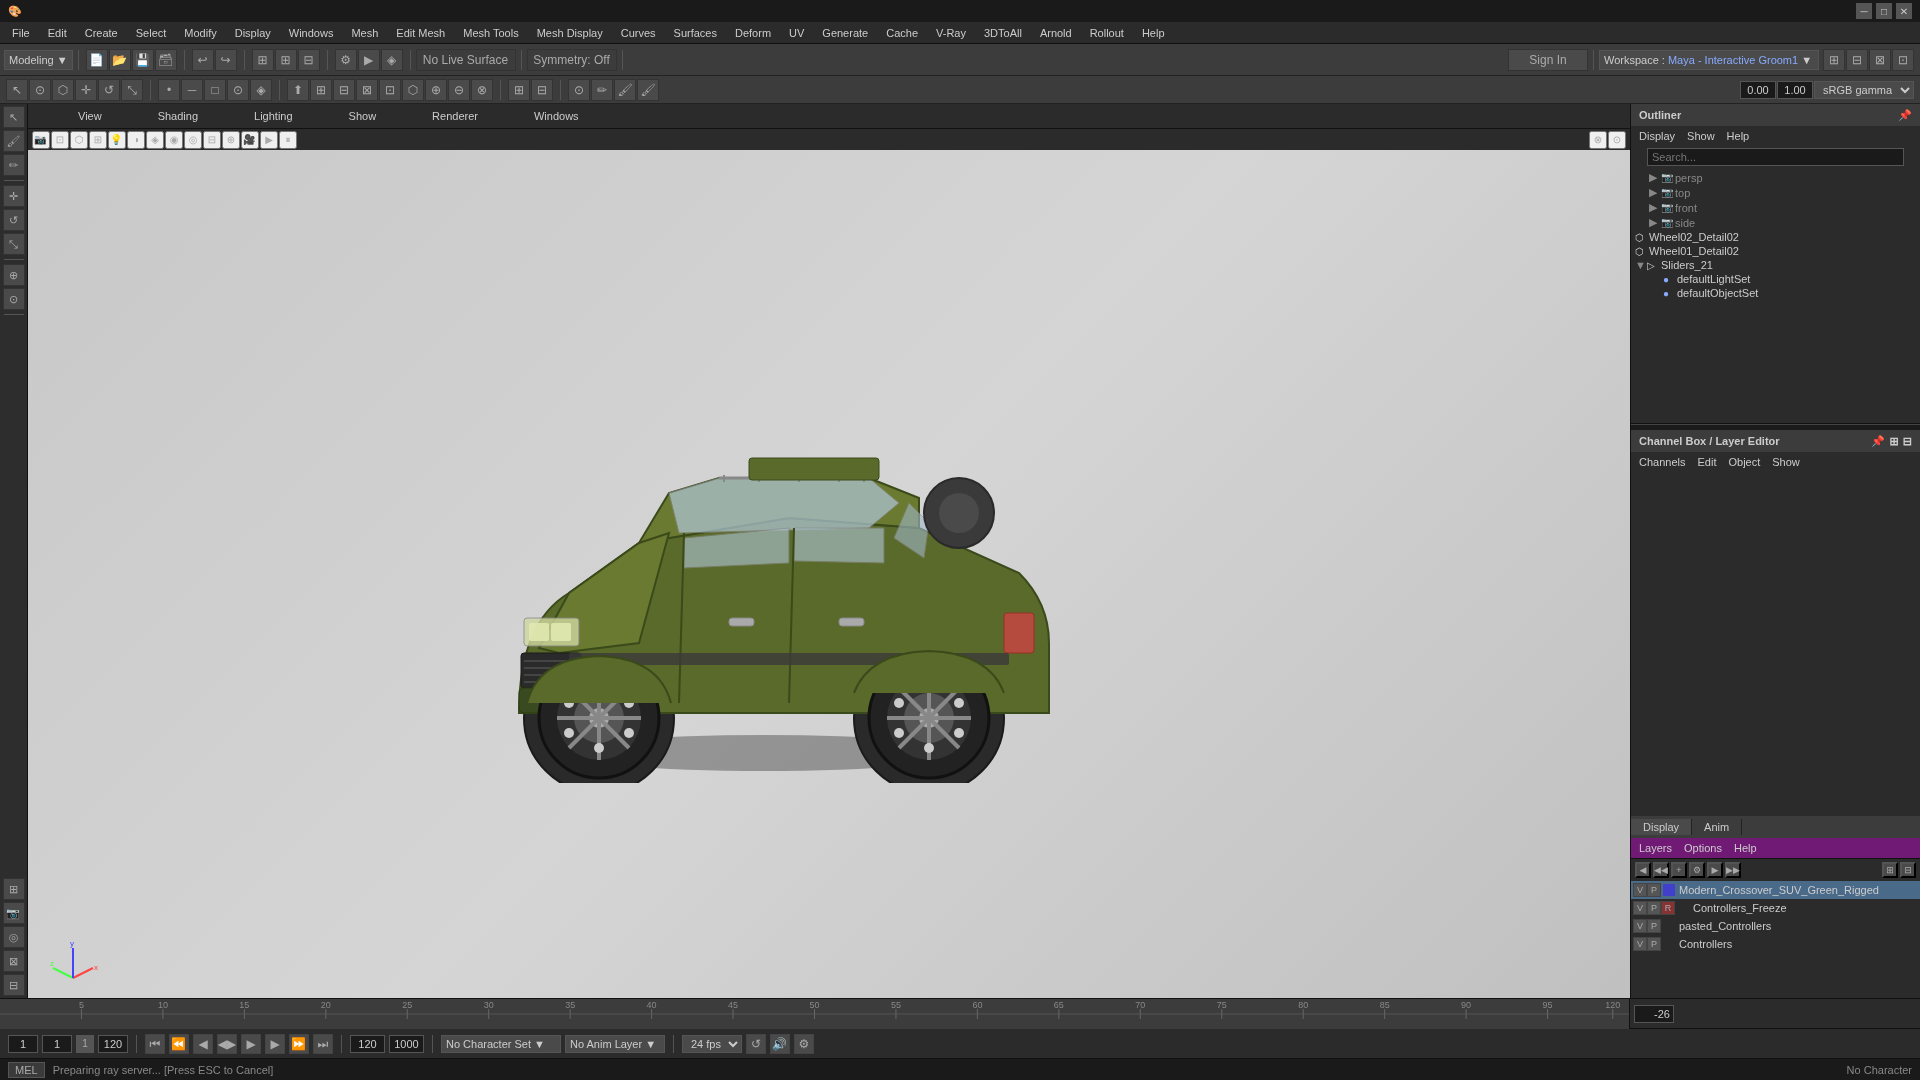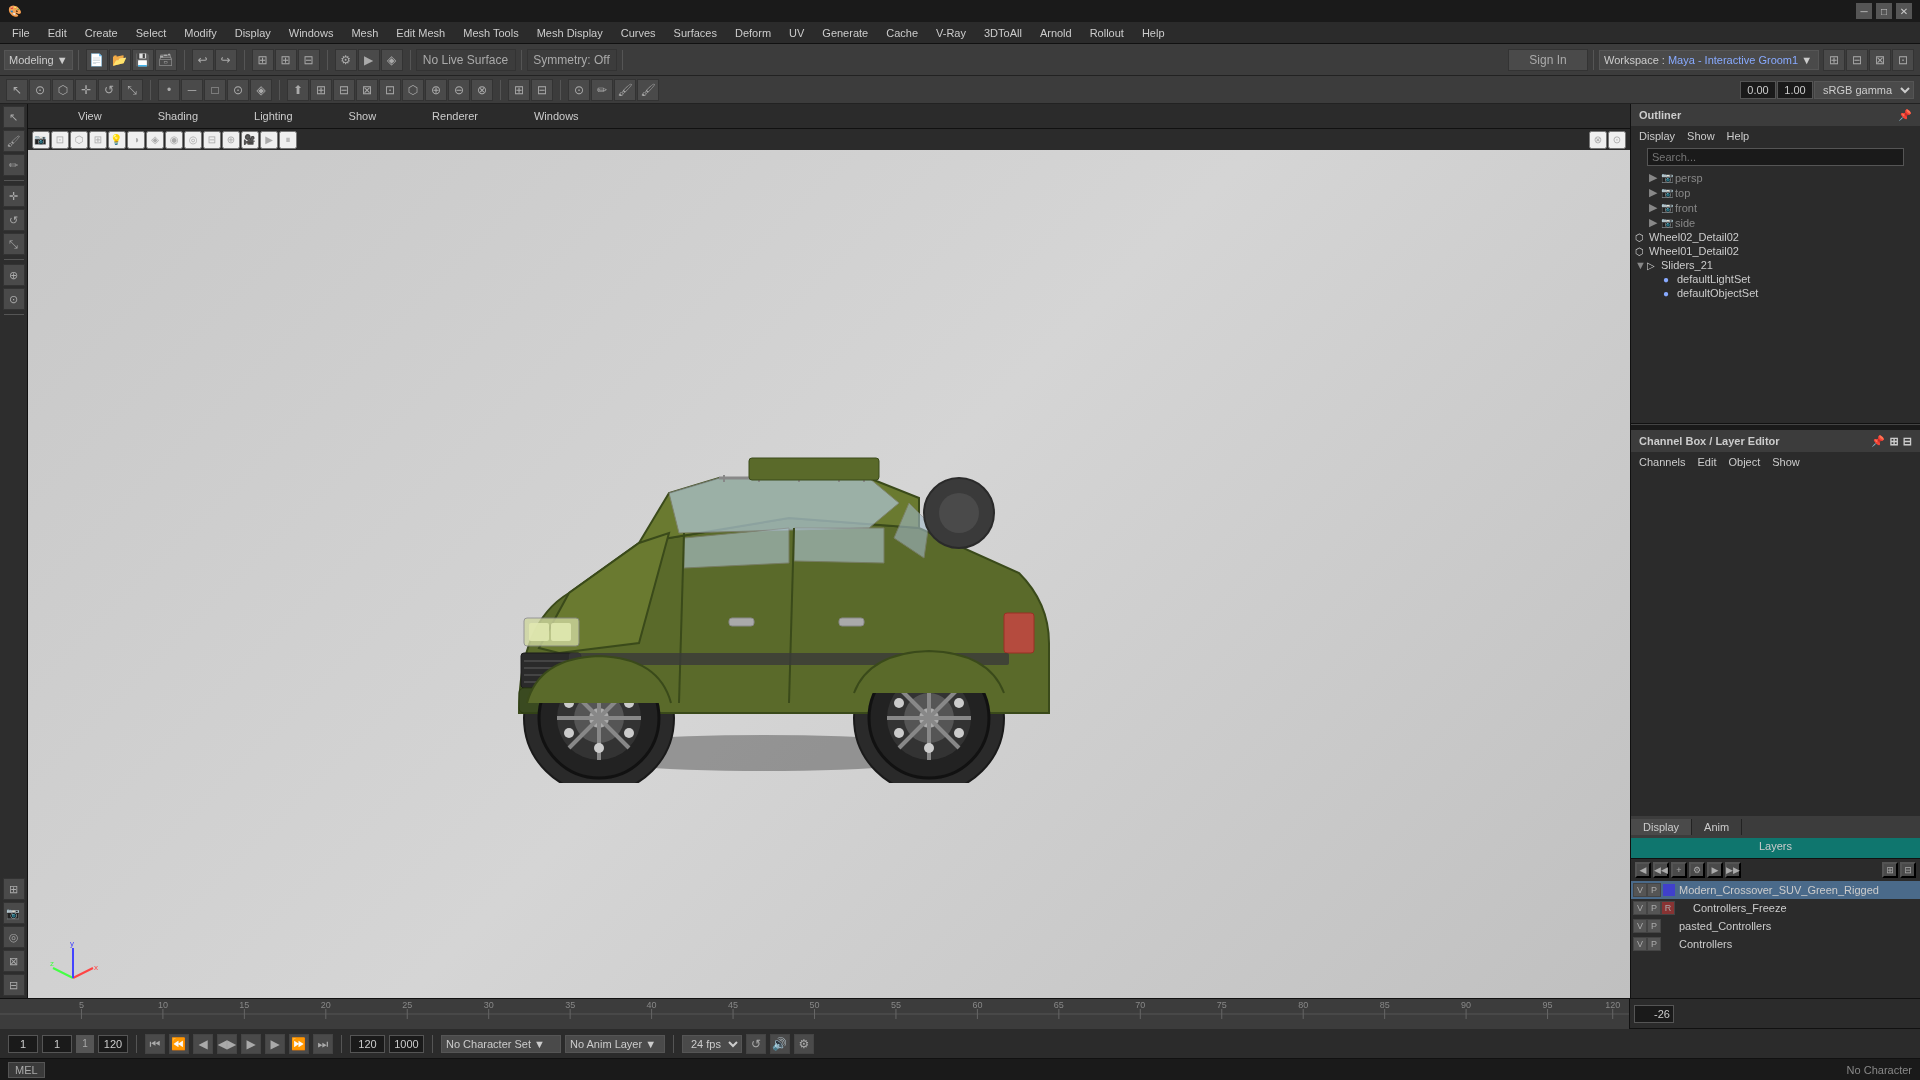--- a/index.html
+++ b/index.html
@@ -92,21 +92,21 @@
     #cb-header { height: 22px; background: #3c3c3c; display: flex; align-items: center; justify-content: space-between; padding: 0 8px; font-size: 11px; color: #ccc; font-weight: bold; }
     #cb-menu { height: 20px; background: #2b2b2b; display: flex; align-items: center; gap: 4px; padding: 0 4px; }
     #cb-menu span { cursor: pointer; padding: 2px 4px; font-size: 11px; color: #ccc; }
     #cb-content { flex: 1; background: #2b2b2b; overflow-y: auto; }
 
     
     #cb-tabs { height: 22px; background: #3c3c3c; display: flex; align-items: center; }
     .cb-tab { padding: 2px 12px; cursor: pointer; color: #ccc; font-size: 11px; border-right: 1px solid #222; }
     .cb-tab.active { background: #4a4a4a; }
 
-    #cb-sublabel { height: 20px; background: #0f766e; display: flex; align-items: center; gap: 4px; padding: 0 4px; flex-direction: column; }
+    #cb-sublabel { height: 20px; background: #701a75; display: flex; align-items: center; gap: 4px; padding: 0 4px; }
     #cb-sublabel span { cursor: pointer; padding: 2px 4px; font-size: 11px; color: #ccc; }
 
     
     #layer-editor { height: 120px; border-top: 1px solid #111; }
     #le-controls { height: 22px; background: #2b2b2b; display: flex; align-items: center; padding: 0 4px; gap: 2px; }
     .le-btn { width: 16px; height: 16px; background: #4a4a4a; color: #aaa; font-size: 9px; cursor: pointer; display: flex; align-items: center; justify-content: center; }
     #le-layers { flex: 1; overflow-y: auto; }
     .le-row { display: flex; align-items: center; height: 18px; padding: 0 2px; cursor: pointer; font-size: 11px; }
     .le-row.selected { background: #4a6a8a; }
     .le-cell { padding: 0 2px; color: #ccc; }
@@ -689,14 +689,15 @@
     <option>24 fps</option>
   </select>
 
   <button class="trans-btn">↺</button>
   <button class="trans-btn">🔊</button>
   <button class="trans-btn">⚙</button>
 </div>
 
 <div id="statusbar" style="height:22px;background:#1a1a1a;display:flex;align-items:center;padding:0 8px;gap:8px;width:100%;border-top:1px solid #111;">
   <span style="background:#3a3a3a;padding:1px 6px;border:1px solid #555;color:#aaa;cursor:pointer;font-size:11px;">MEL</span>
+  <span class="status-text">Preparing ray server... [Press ESC to Cancel]</span>
   <span style="margin-left:auto;color:#888;">No Character</span>
 </div>
 
 </body></html>

